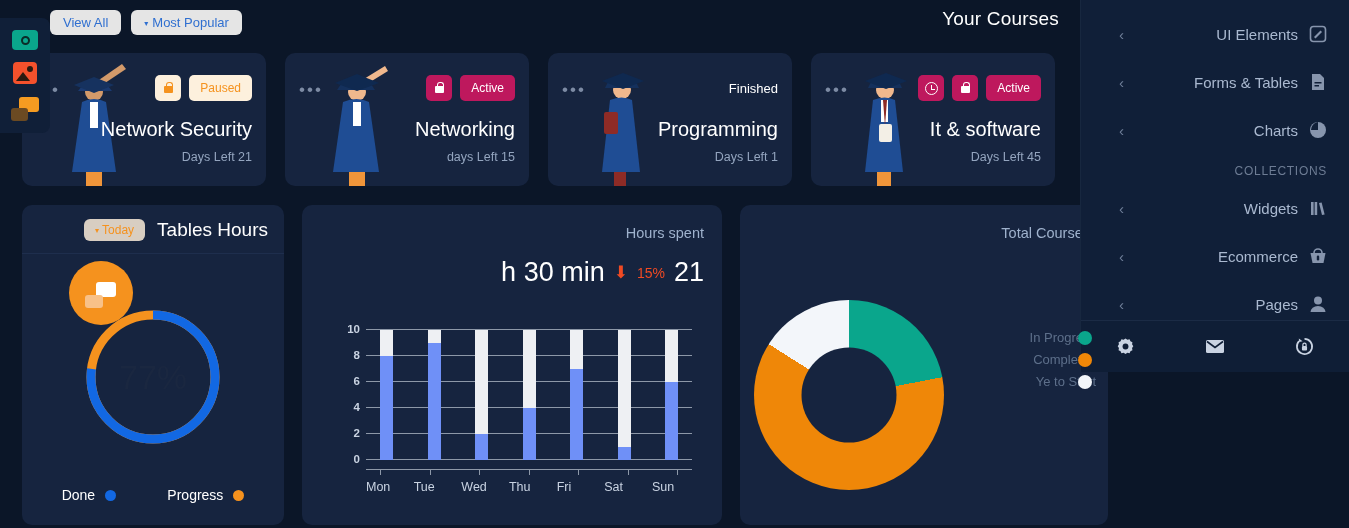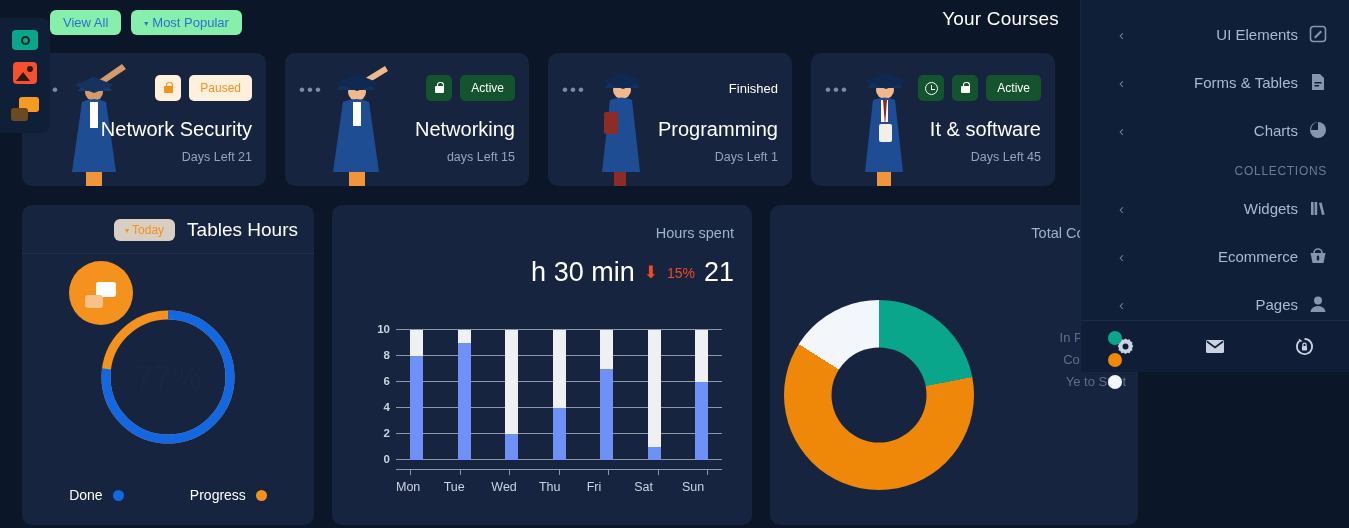--- a/index.html
+++ b/index.html
@@ -34,21 +34,21 @@
               border-radius:50%; background:#2b1a10; }
   .rail-chat { background:transparent; width:28px; height:24px; position:relative; }
   .rail-chat .b1 { position:absolute; right:0; top:0; width:20px; height:15px;
               background:#f59b21; border-radius:3px 3px 3px 0; }
   .rail-chat .b2 { position:absolute; left:0; bottom:0; width:17px; height:13px;
               background:#6b4a22; border-radius:3px; }
 
   
   .top-pills { position:absolute; left:50px; top:10px; display:flex; gap:10px; z-index:30; }
   .pill {
-    background:#86efac; color:#2f6fd0; border:none; border-radius:6px;
+    background:#e5e5e5; color:#2f6fd0; border:none; border-radius:6px;
     font-size:13px; padding:5px 13px; cursor:pointer;
     font-family:"Liberation Sans", sans-serif;
   }
   .pill .caret { font-size:8px; margin-right:4px; vertical-align:middle; }
 
   
   .your-courses {
     position:absolute; right:290px; top:8px;
     color:#fff; font-size:19px; letter-spacing:.2px;
   }
@@ -63,38 +63,38 @@
     background:#16243f; border-radius:10px; overflow:hidden;
   }
   .dots { position:absolute; left:14px; top:28px; color:#7d8ba4;
           font-size:17px; letter-spacing:2px; line-height:1; }
   .badges { position:absolute; right:14px; top:22px; display:flex; gap:8px; align-items:center; }
   .badge {
     border-radius:5px; font-size:12px; height:26px; display:flex;
     align-items:center; justify-content:center; padding:0 11px; white-space:nowrap;
   }
   .badge.icon-only { width:26px; padding:0; }
-  .badge-blue { background:#14532d; color:#fff; }
+  .badge-blue { background:#be185d; color:#fff; }
   .badge-cream { background:#fdf0dd; color:#f5921e; }
   .badge-plain { background:transparent; color:#fff; padding:0; font-size:13px; }
   .lock-glyph { width:9px; height:7px; background:currentColor; border-radius:1px; position:relative; margin-top:3px;}
   .lock-glyph:before { content:""; position:absolute; left:2px; top:-4px; width:5px; height:5px;
     border:1.5px solid currentColor; border-bottom:none; border-radius:3px 3px 0 0; }
   .clock-glyph { width:13px; height:13px; border:1.7px solid currentColor; border-radius:50%; position:relative; }
   .clock-glyph:before { content:""; position:absolute; left:5px; top:2px; width:1.4px; height:4.5px; background:currentColor;}
   .clock-glyph:after { content:""; position:absolute; left:5.5px; top:6px; width:3.5px; height:1.4px; background:currentColor;}
   .course-name { position:absolute; right:14px; bottom:45px; color:#fff;
                  font-size:20px; text-align:right; white-space:nowrap; }
   .course-days { position:absolute; right:14px; bottom:22px; color:#94a5bf; font-size:12.5px; }
   .grad { position:absolute; left:30px; bottom:-10px; width:84px; height:140px; }
 
   
   .widgets { position:absolute; left:22px; top:205px; display:flex; gap:18px; }
   .w-card { background:#16243f; border-radius:10px; position:relative; }
-  .w-working { width:292px; height:320px; }
+  .w-working { width:262px; height:320px; }
   .w-hours   { width:420px; height:320px; }
   .w-total   { width:368px; height:320px; }
 
   .wh-head { display:flex; align-items:center; justify-content:flex-end;
              gap:12px; padding:14px 16px 12px 16px; border-bottom:1px solid #1e2e4d; }
   .wh-title { color:#fff; font-size:19px; }
   .today-pill { background:#d8cec2; color:#f5921e; border-radius:6px;
                 font-size:12px; padding:4px 11px; border:none; cursor:pointer; }
   .today-pill .caret { font-size:8px; margin-right:3px; vertical-align:middle; }
 

